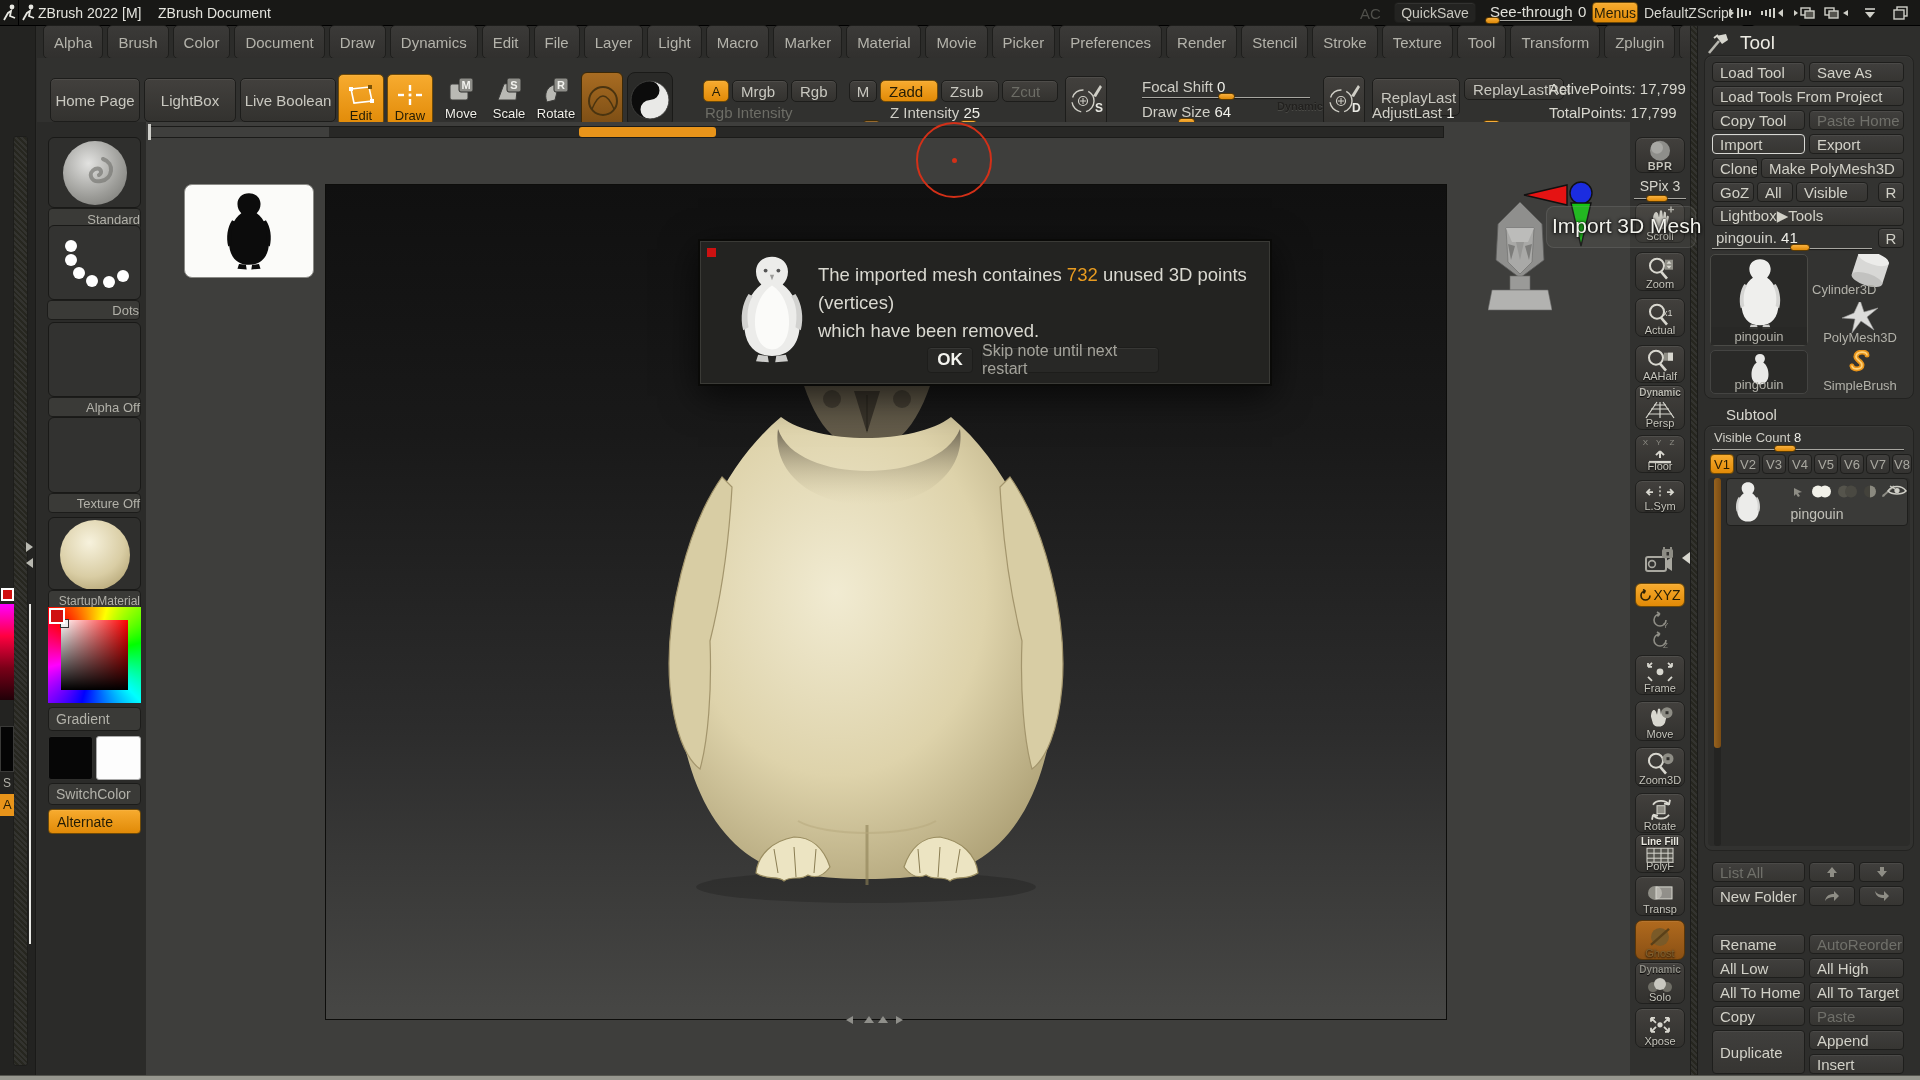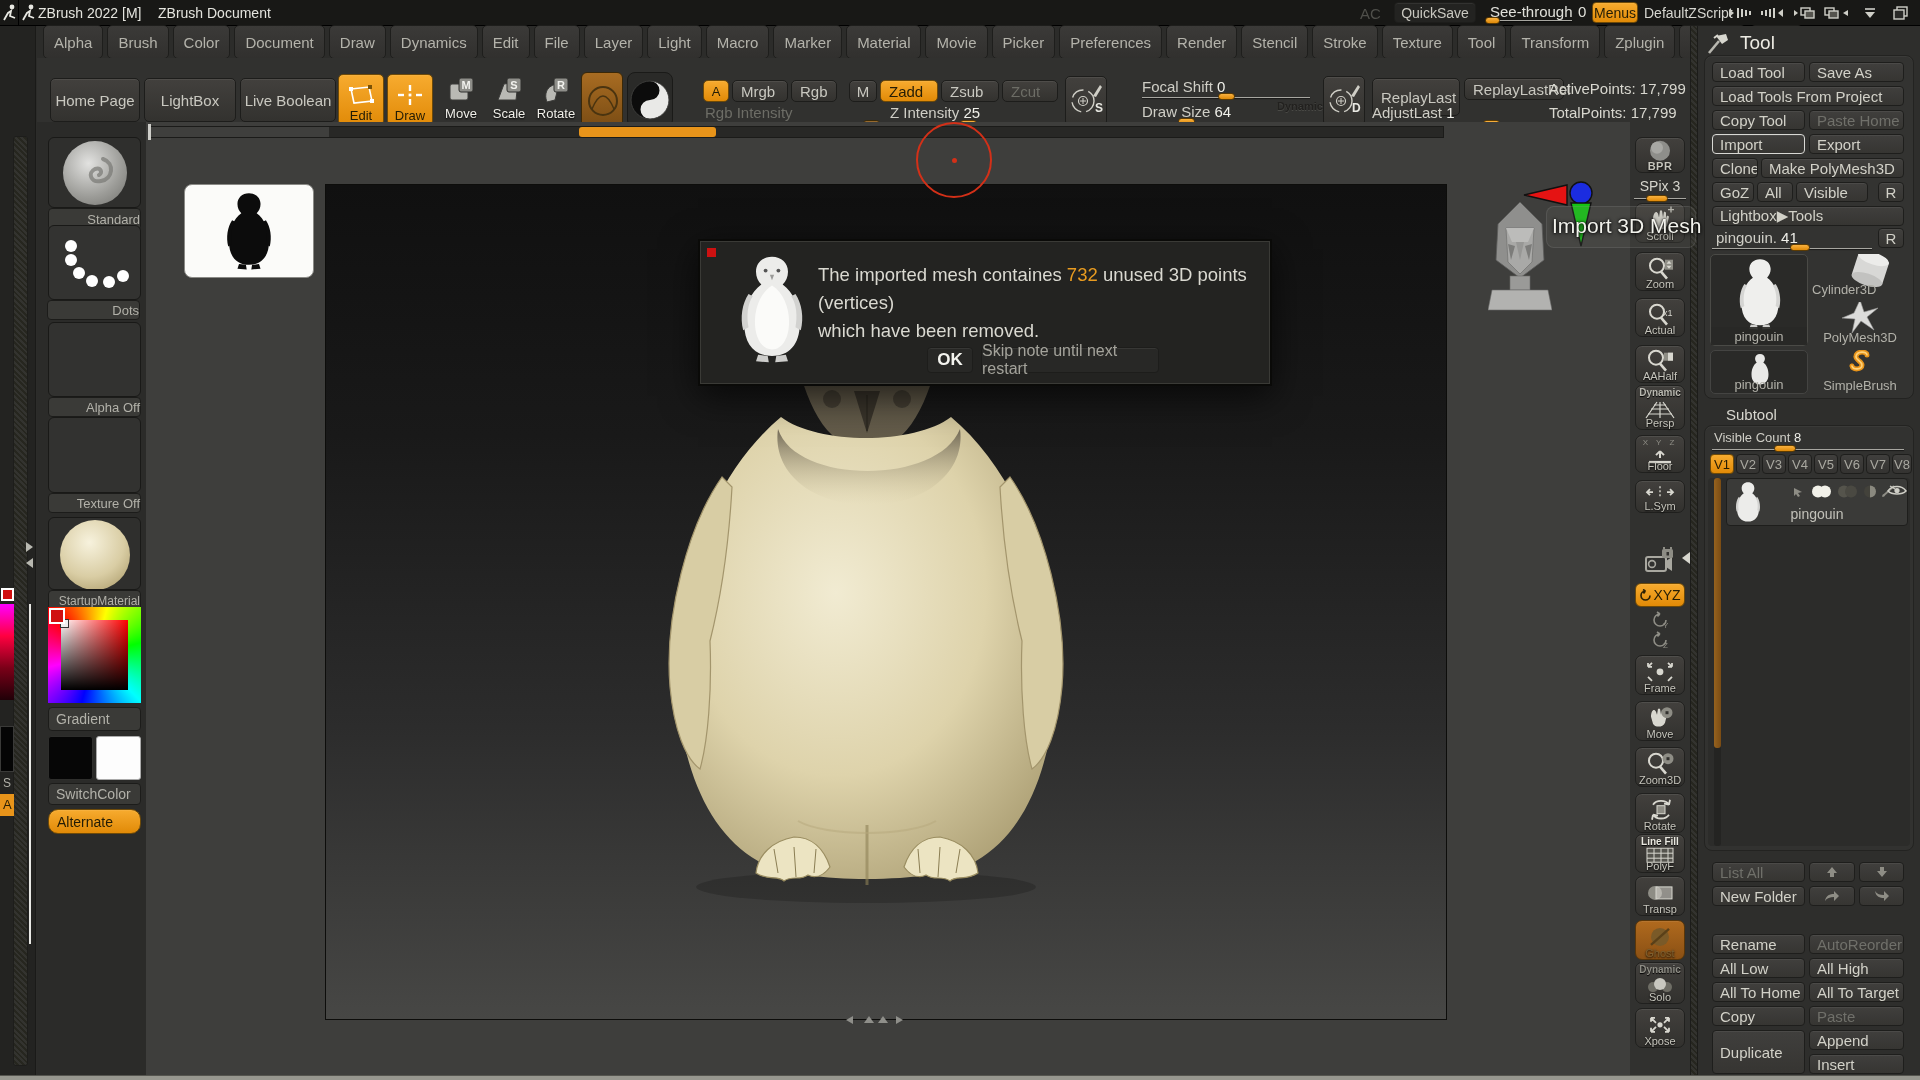--- a/index.html
+++ b/index.html
@@ -388,21 +388,21 @@
   <div class="tlab" style="left:11px;top:585px;width:93px;height:24px;justify-content:flex-start;padding-left:7px;font-size:14px">
       <span>Gradient</span>
     </div>
 
   <div class="abs" style="left:11px;top:614px;width:45px;height:44px;background:#060606;border:1px solid #2e2e2c;border-radius:3px"></div>
   <div class="abs" style="left:59px;top:614px;width:45px;height:44px;background:#fdfdfd;border:1px solid #aaa;border-radius:3px"></div>
   <div class="tlab" style="left:11px;top:661px;width:93px;height:22px;justify-content:flex-start;padding-left:7px;font-size:14px">
       <span>SwitchColor</span>
     </div>
 
-  <div class="ub orangeb left" style="left:11px;top:687px;width:93px;height:25px;font-size:14px;border-radius:10px">
+  <div class="ub orangeb left" style="left:11px;top:687px;width:93px;height:25px;font-size:14px;border-radius:4px">
       <span>Alternate</span>
     </div>
 </div>
 
 <div class="abs" style="left:146px;top:122px;width:1484px;height:958px;background:#3e3e3c">
 
   <div class="abs" style="left:4px;top:4px;width:1294px;height:12px;background:#282826;border:1px solid #1b1b19">
     <div style="position:absolute;left:0;top:0;width:178px;height:10px;background:#3f3f3d"></div>
     <div style="position:absolute;left:428px;top:0;width:137px;height:10px;background:#e8941a;border-radius:3px"></div>
   </div>

